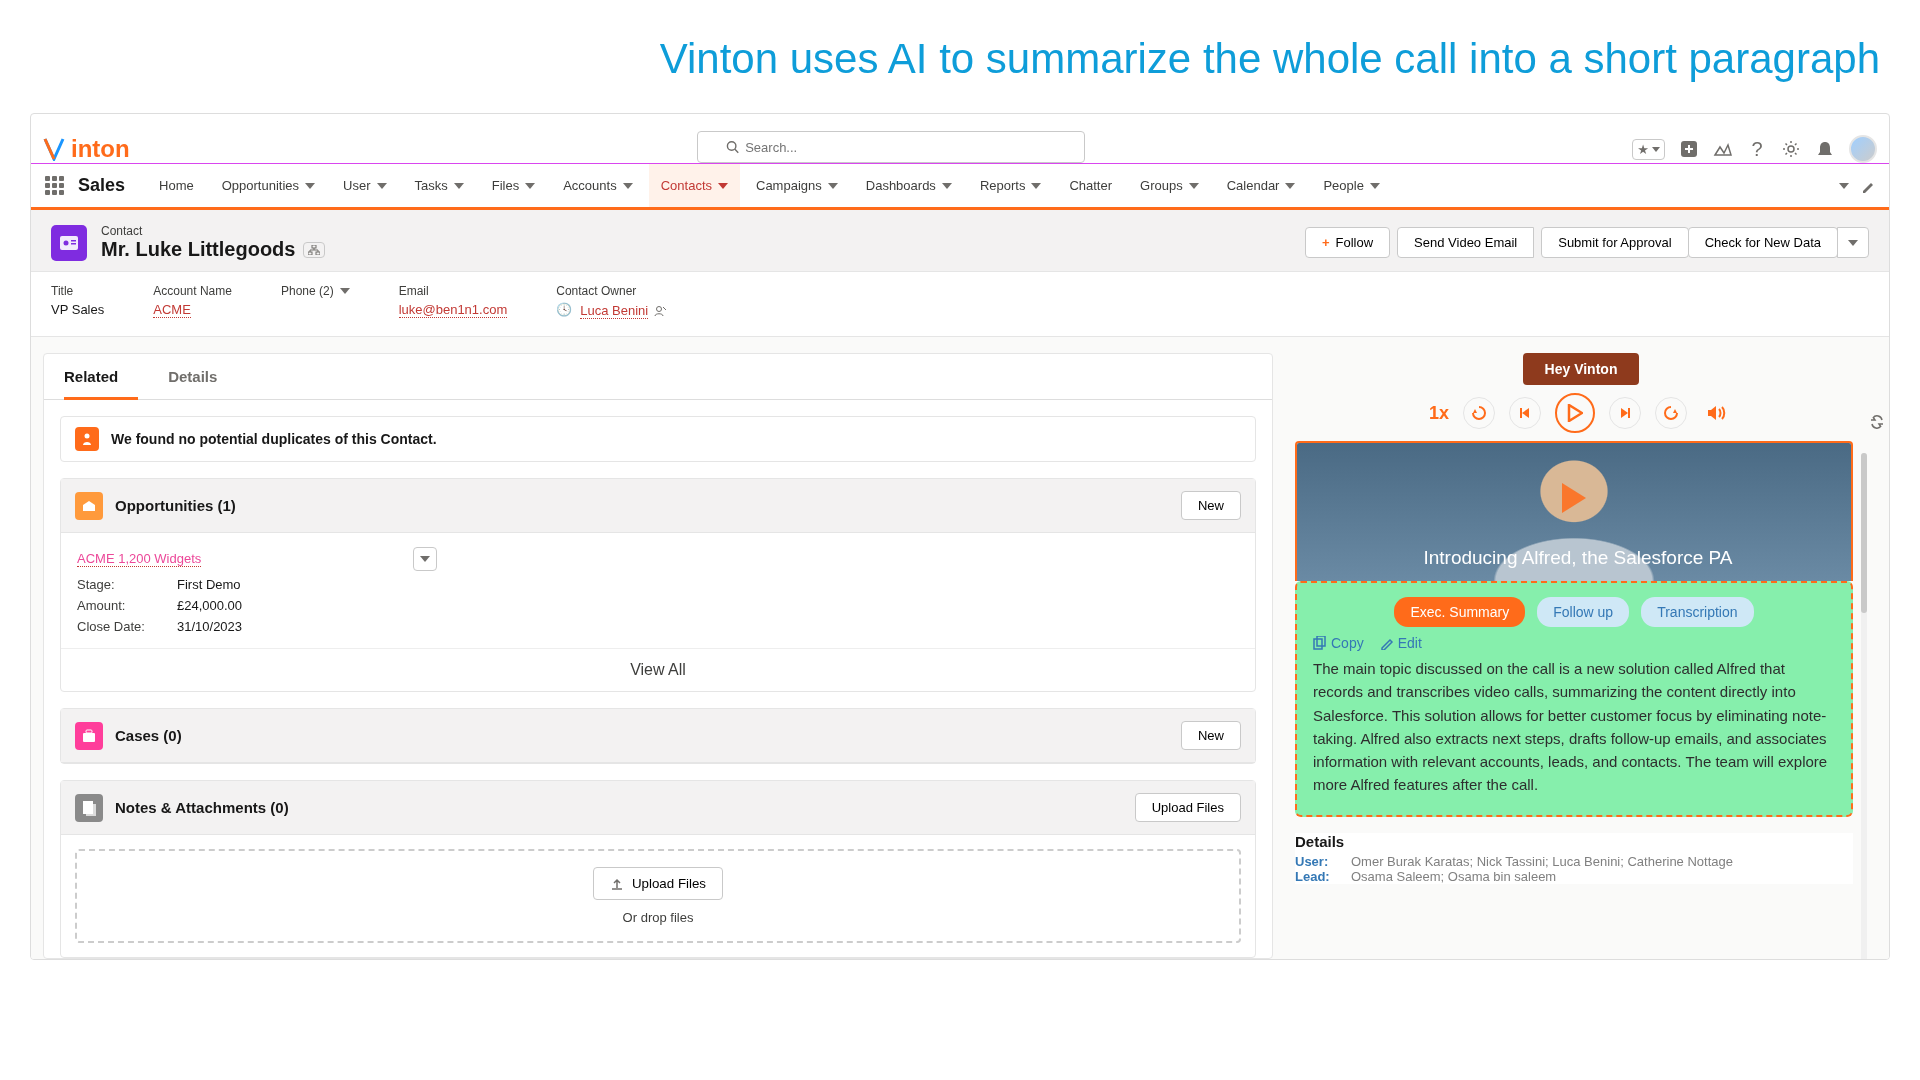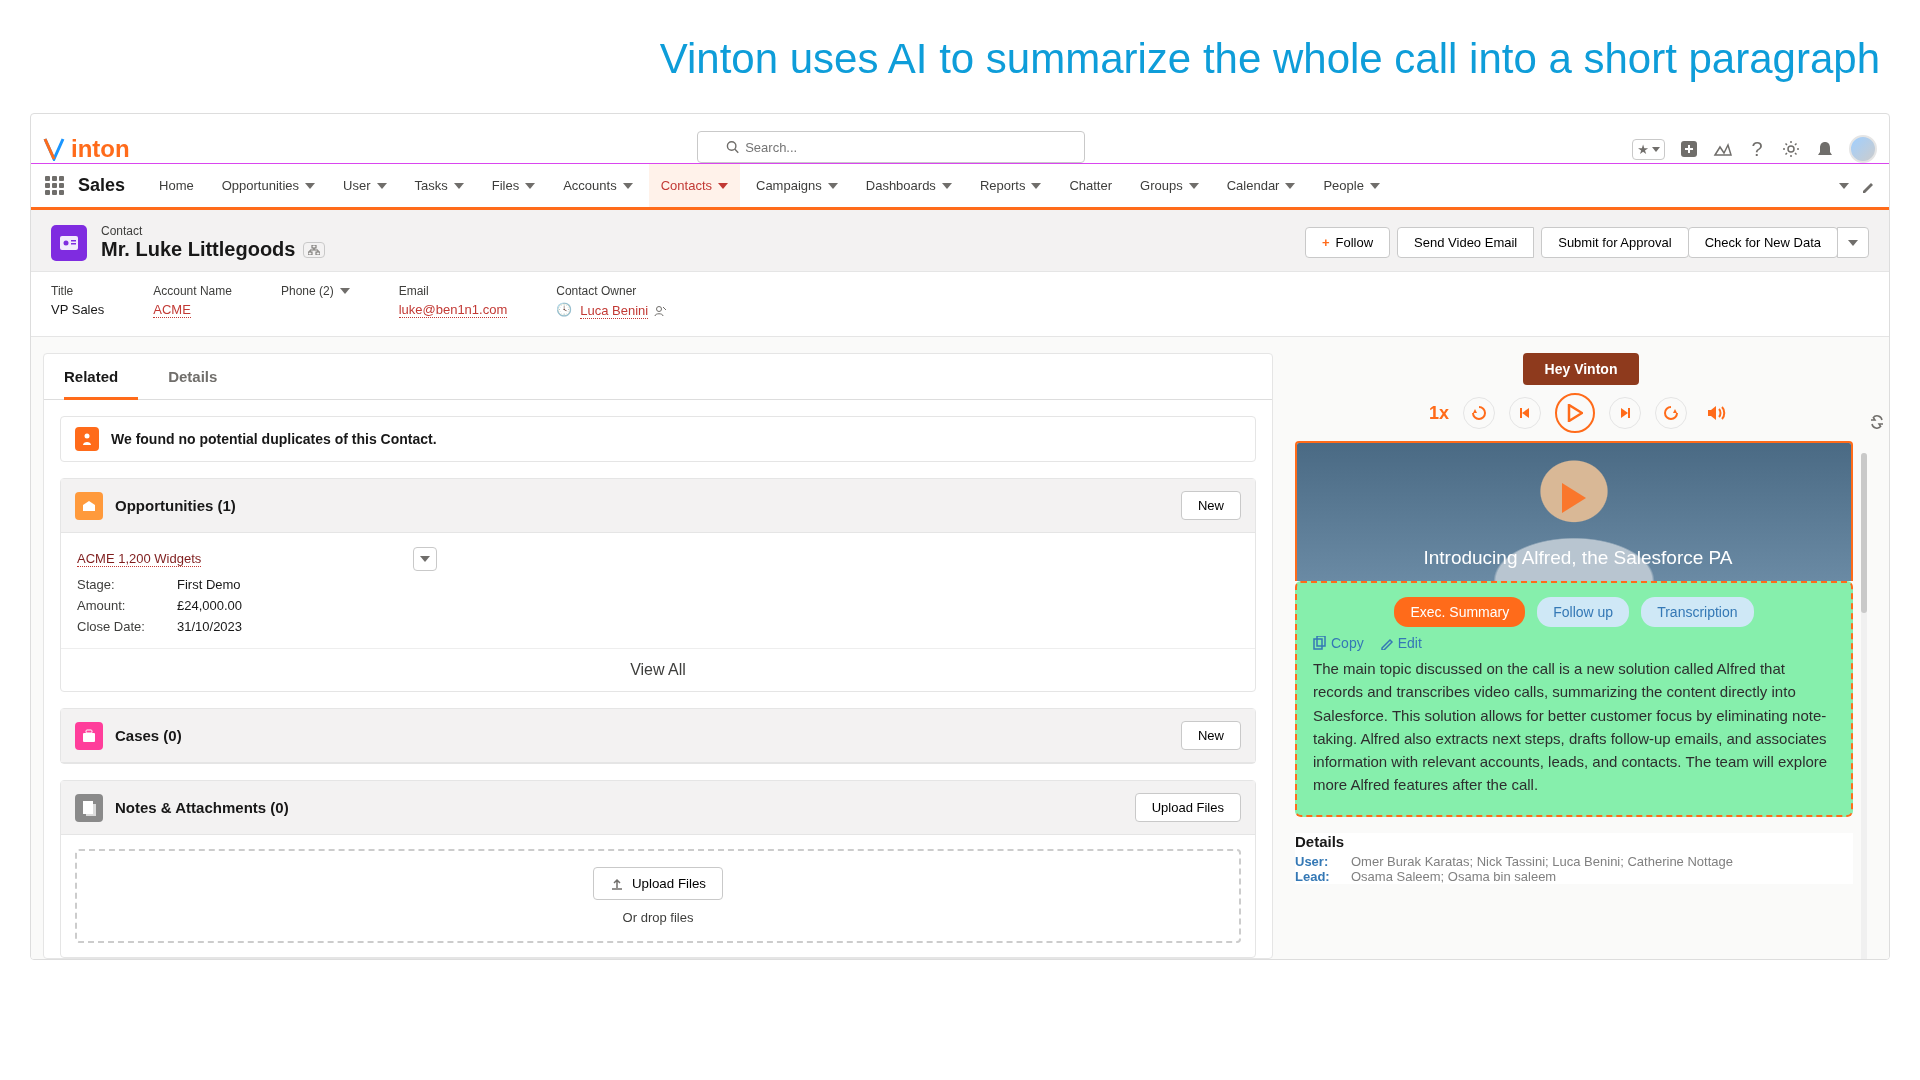--- a/index.html
+++ b/index.html
@@ -52,21 +52,21 @@
 .dup-banner { margin: 16px 16px 0 16px; border: 1px solid #e5e5e5; border-radius: 4px; padding: 10px 14px; display: flex; align-items: center; gap: 12px; font-size: 14px; font-weight: 600; }
 .dup-ico { width: 24px; height: 24px; background: #FF6B1A; border-radius: 4px; display: flex; align-items: center; justify-content: center; color: #fff; }
 .card { margin: 16px 16px 0 16px; border: 1px solid #e5e5e5; border-radius: 4px; }
 .card-head { background: #f3f2f2; padding: 12px 14px; display: flex; align-items: center; gap: 12px; font-size: 15px; font-weight: 700; border-bottom: 1px solid #e5e5e5; }
 .card-head .ci { width: 28px; height: 28px; border-radius: 4px; display: flex; align-items: center; justify-content: center; color: #fff; }
 .card-head .ci.opp { background: #FF9A3C; }
 .card-head .ci.case { background: #FF3E9B; }
 .card-head .ci.notes { background: #8a8a8a; }
 .card-head .new-btn { margin-left: auto; border: 1px solid #c9c9c9; background: #fff; padding: 6px 16px; font-size: 13px; border-radius: 4px; cursor: pointer; }
 .card-body { padding: 14px 16px; }
-.opp-link { color: #7f1d1d; border-bottom: 1px dotted #C23934; font-size: 13px; }
+.opp-link { color: #ec4899; border-bottom: 1px dotted #C23934; font-size: 13px; }
 .opp-row { display: flex; align-items: center; gap: 12px; }
 .opp-menu { border: 1px solid #c9c9c9; border-radius: 4px; width: 24px; height: 24px; display: flex; align-items: center; justify-content: center; cursor: pointer; margin-left: 200px; }
 .kv { font-size: 13px; margin-top: 6px; }
 .kv .k { display: inline-block; width: 100px; color: #3e3e3c; }
 .view-all { text-align: center; padding: 12px; font-size: 16px; color: #3e3e3c; border-top: 1px solid #eee; cursor: pointer; }
 .upload-area { border: 2px dashed #ccc; margin: 14px; border-radius: 4px; padding: 16px; text-align: center; }
 .upload-btn { border: 1px solid #c9c9c9; background: #fff; padding: 8px 16px; border-radius: 4px; display: inline-flex; align-items: center; gap: 8px; cursor: pointer; }
 .drop-text { margin-top: 10px; color: #3e3e3c; }
 .right-col { width: 600px; display: flex; flex-direction: column; position: relative; }
 .hey-vinton { background: #8E3A1D; color: #fff; border: none; padding: 8px 22px; border-radius: 4px; font-size: 14px; font-weight: 600; align-self: center; margin-bottom: 8px; cursor: pointer; }

